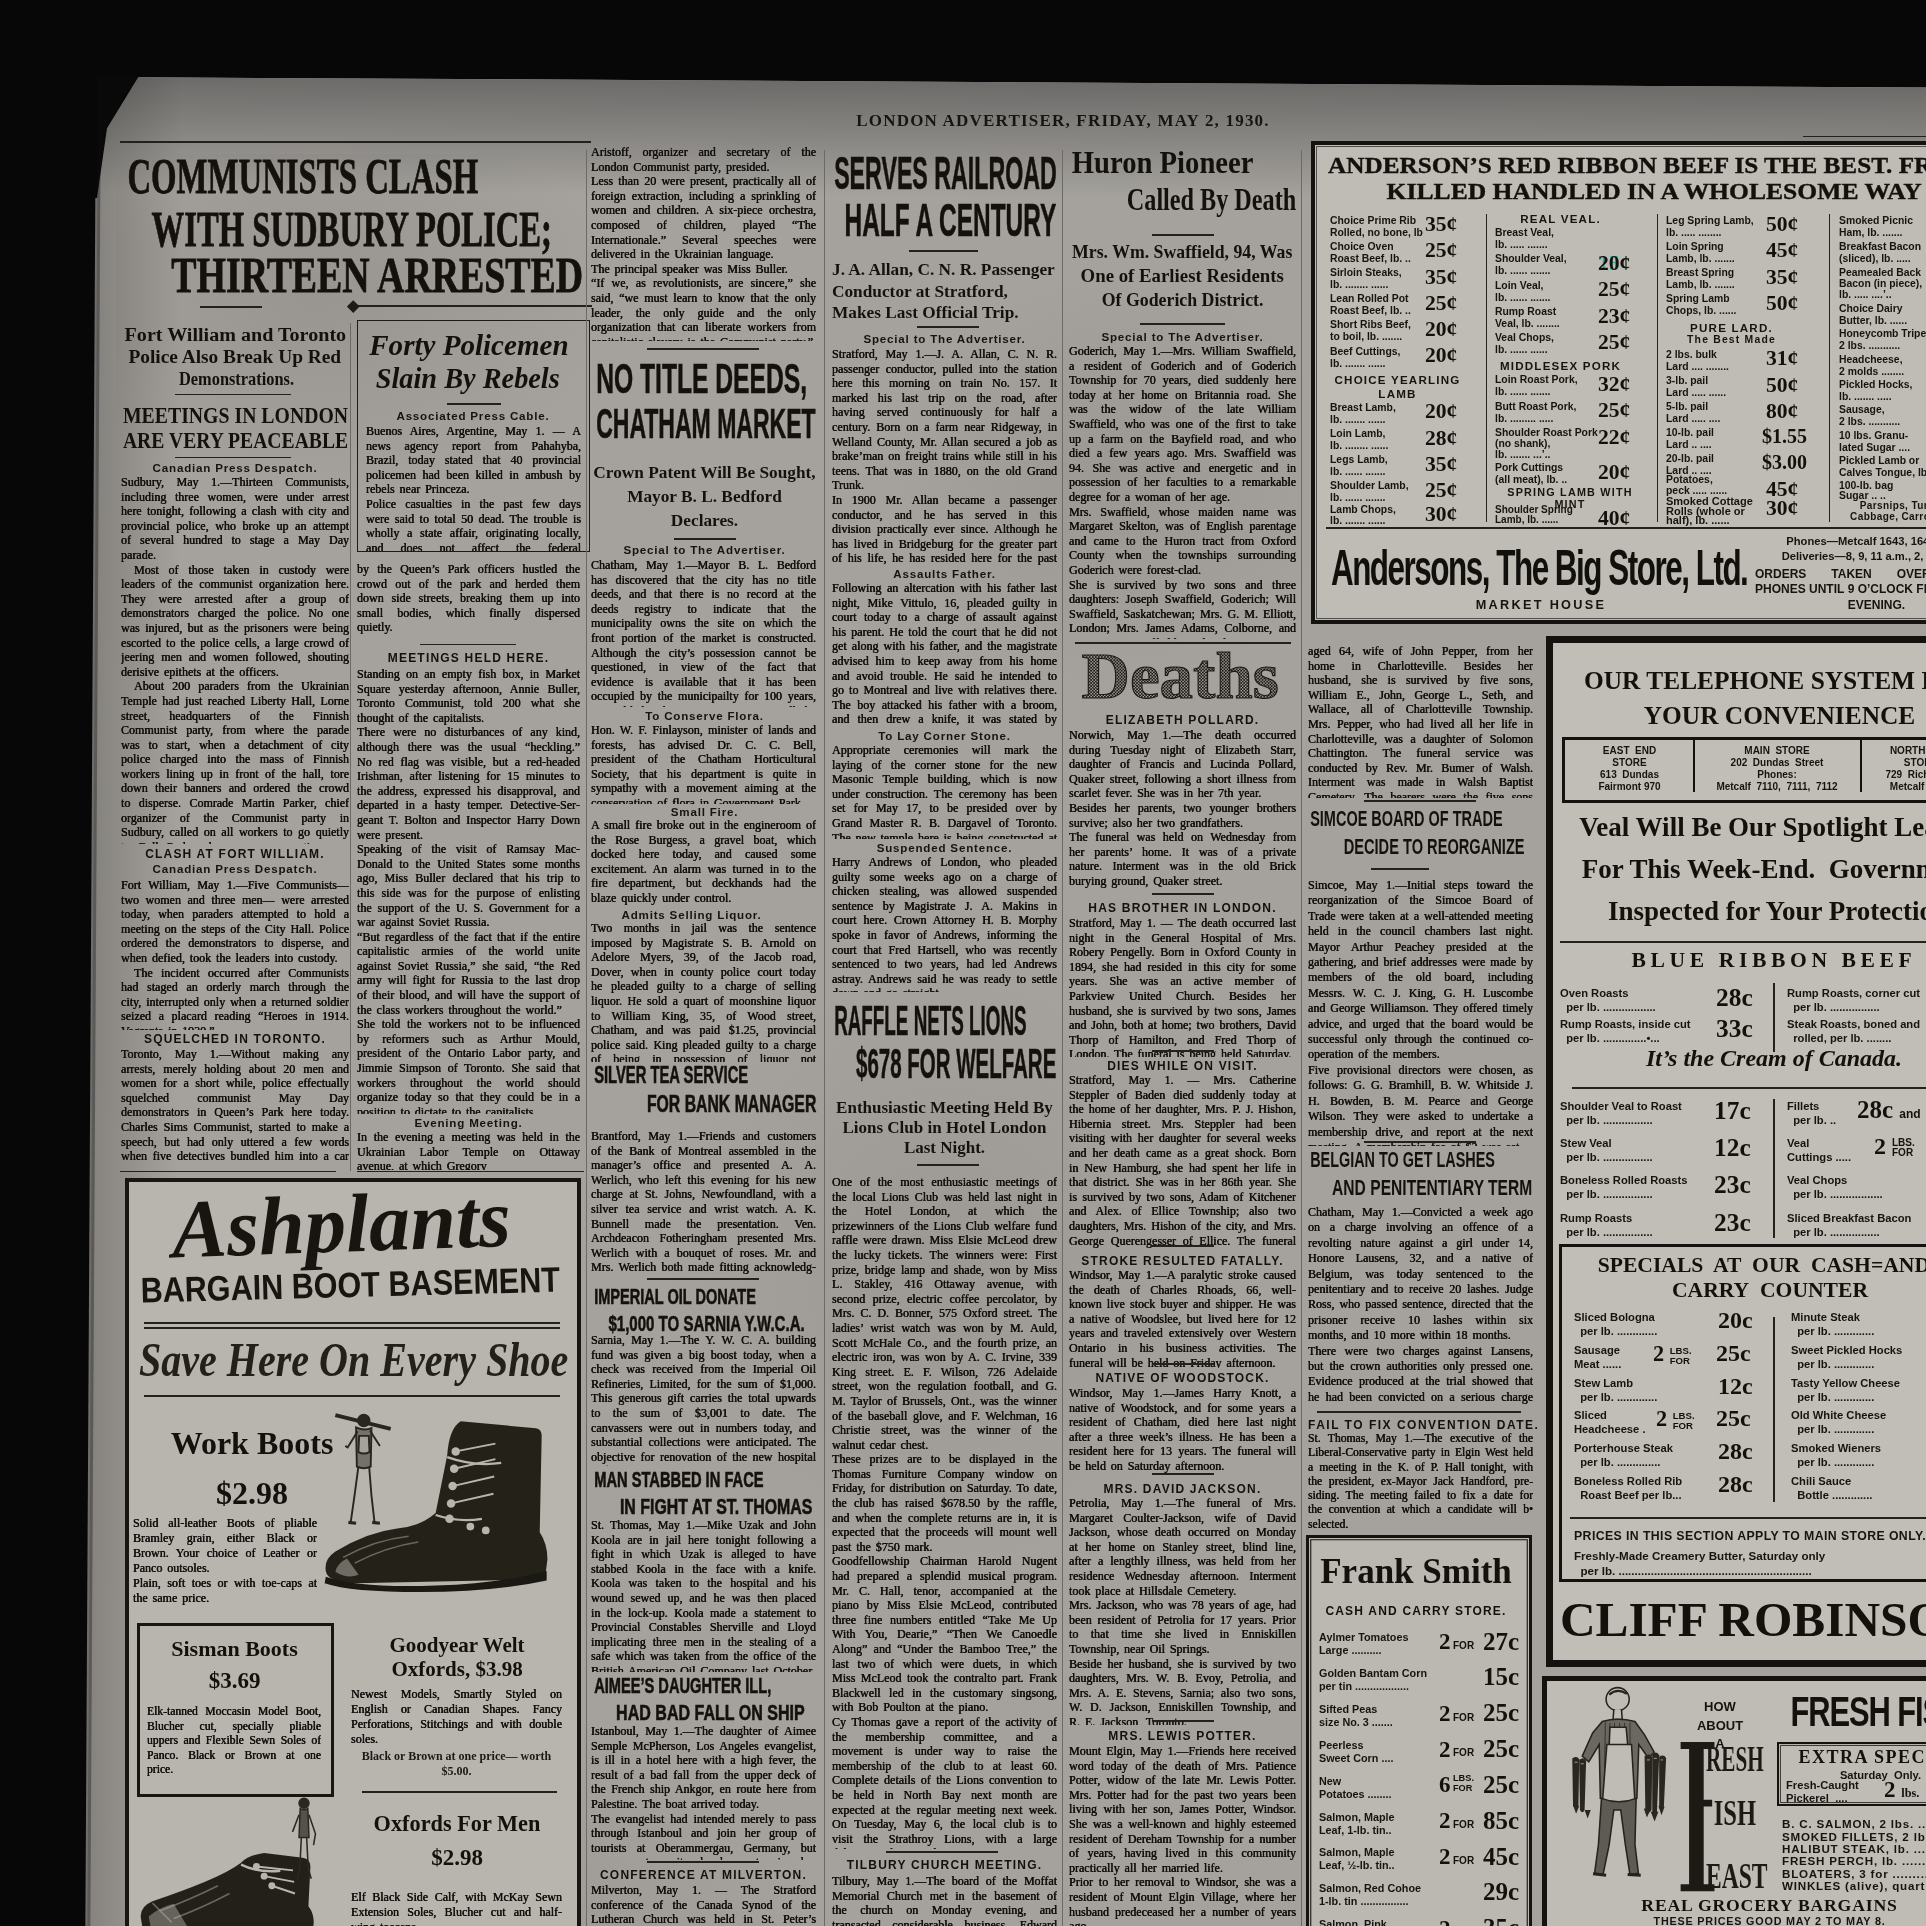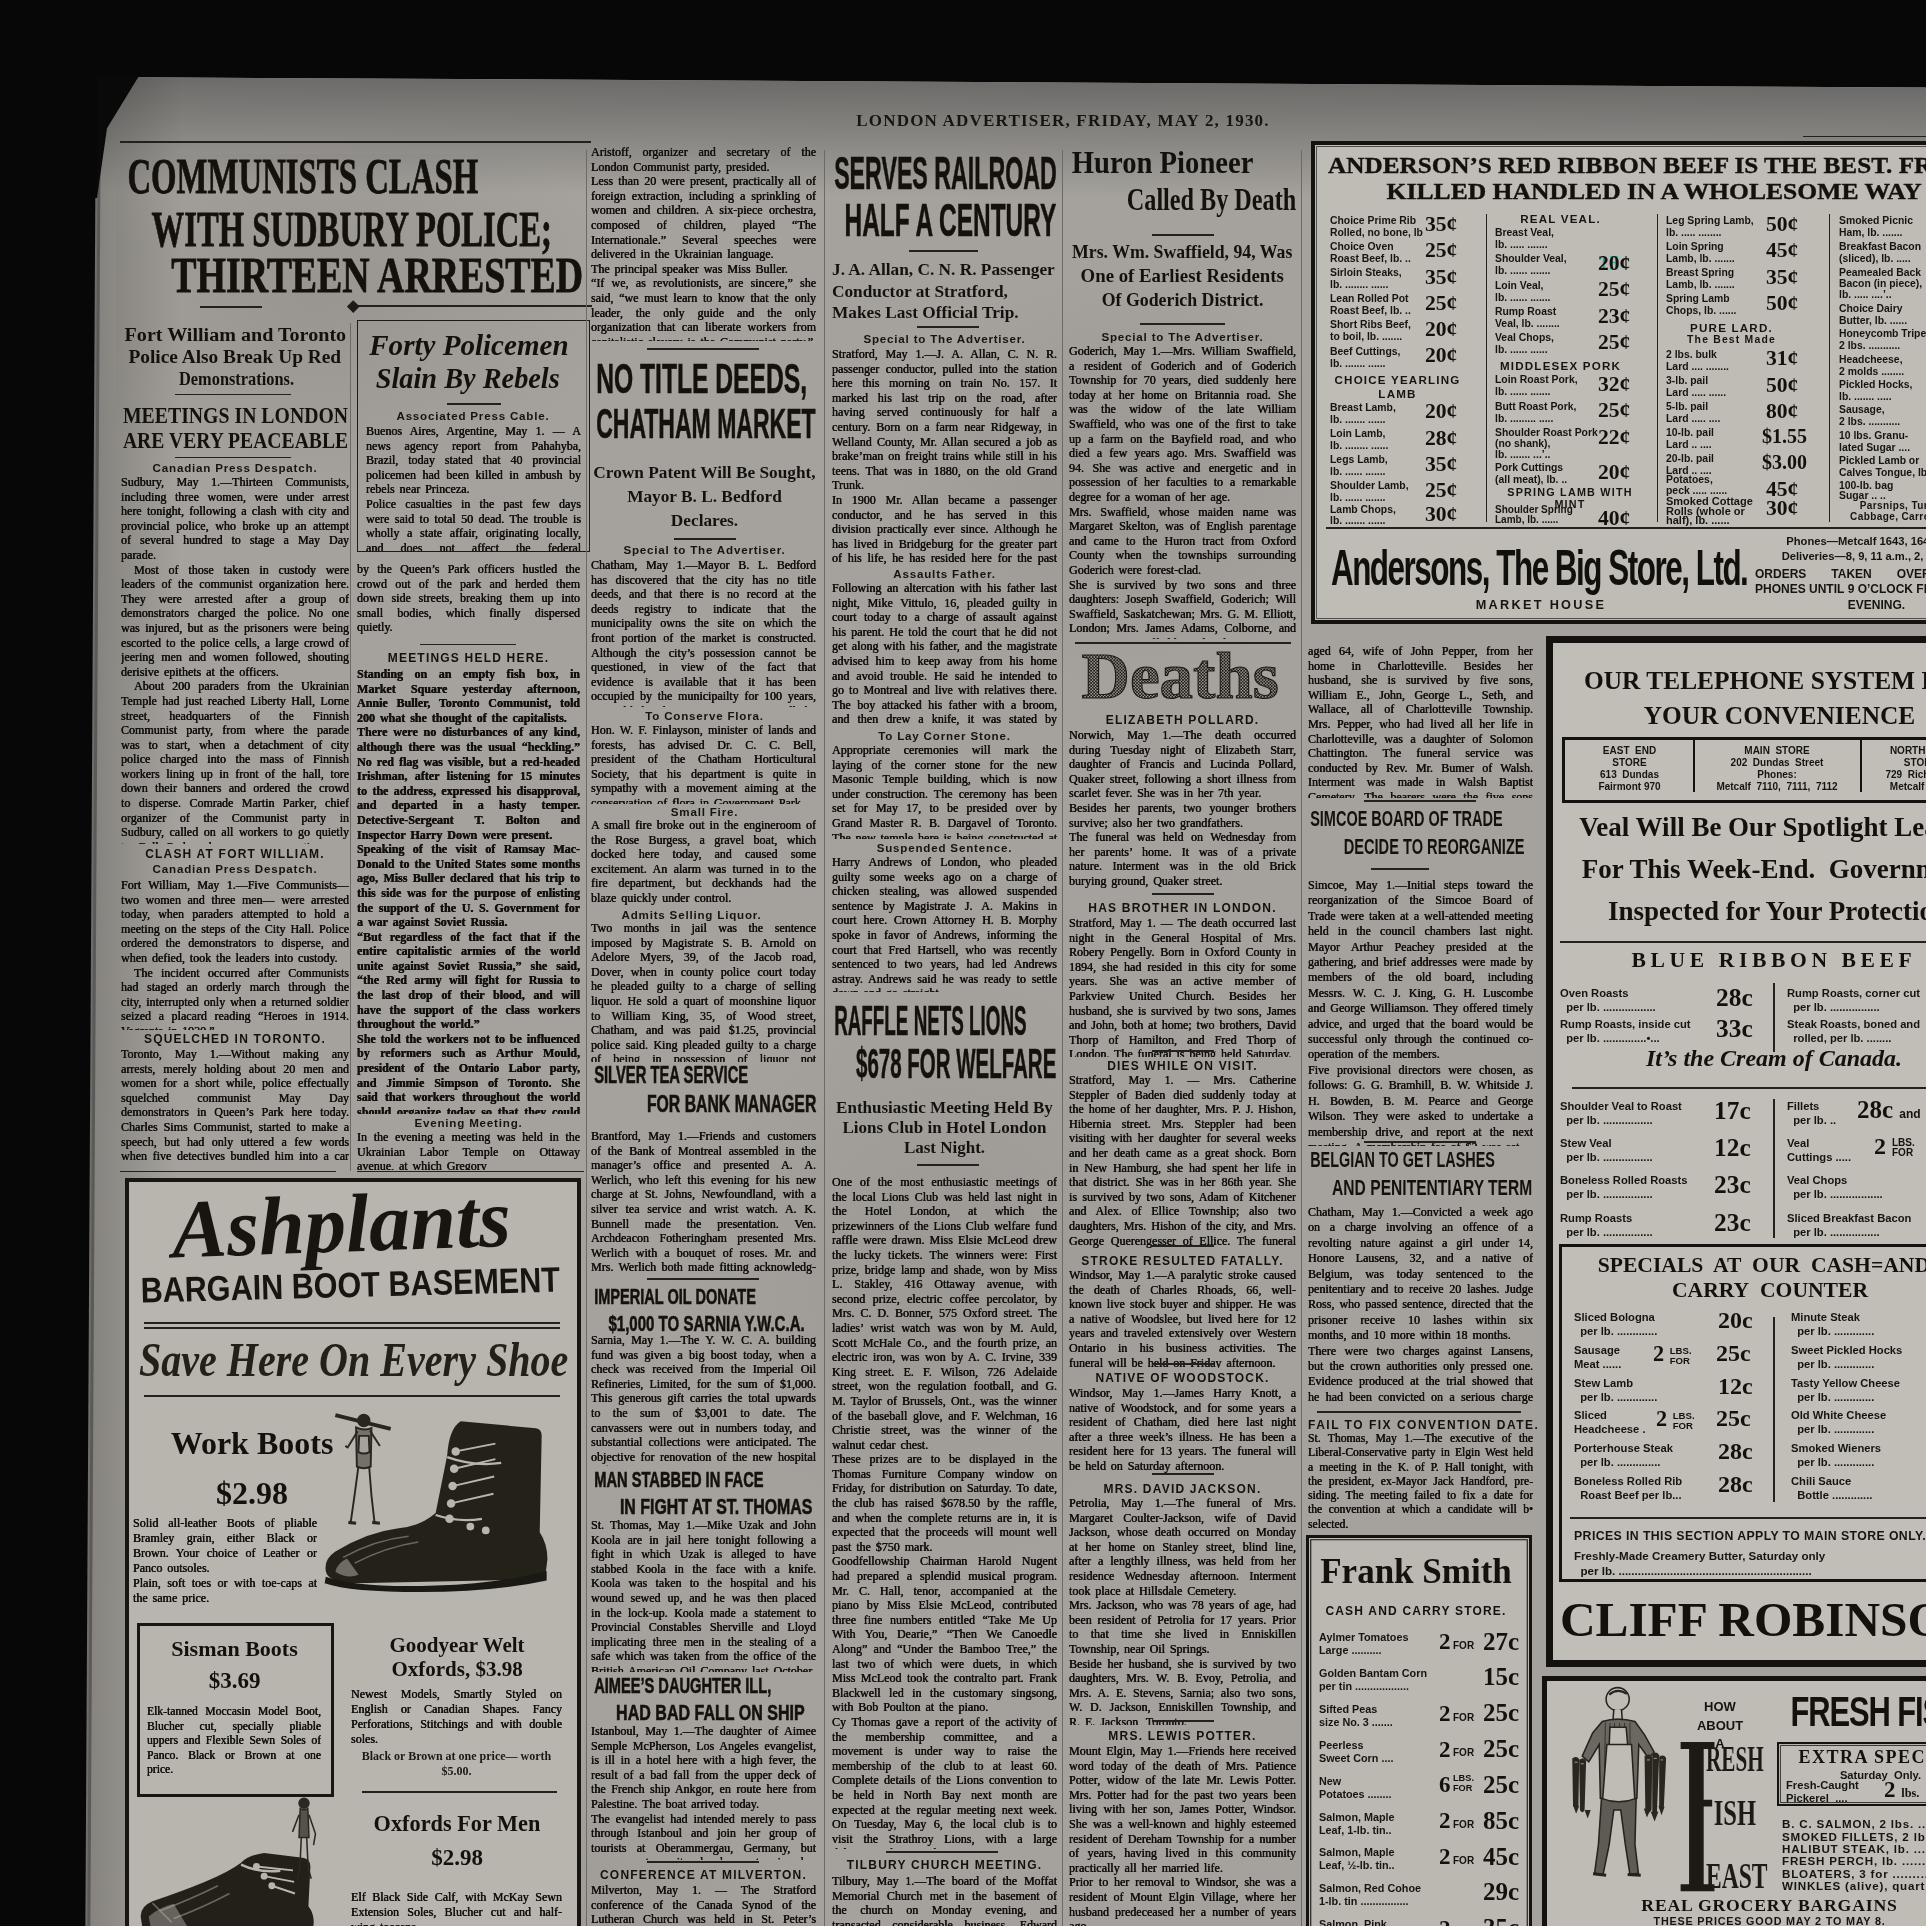--- a/index.html
+++ b/index.html
@@ -102,21 +102,21 @@
 <p class="ni">Police casualties in the past few days were said to total 50 dead. The trouble is wholly a state affair, originating locally, and does not affect the federal Government of Brazil.</p>
 </div>
 
 <div class="t" style="left:357px;top:562px;width:223px;height:81px;">
 <p class="ni">by the Queen’s Park officers hustled the crowd out of the park and herded them down side streets, breaking them up into small bodies, which finally dispersed quietly.</p>
 </div>
 <div class="rule" style="left:420px;top:644px;width:96px;height:1.2px;"></div>
 
 <div class="sub" style="left:357px;top:651px;width:223px;">MEETINGS HELD HERE.</div>
 
-<div class="t" style="left:357px;top:667px;width:223px;height:447px;font-weight:bold;">
+<div class="t" style="left:357px;top:667px;width:223px;height:447px;">
 <p class="ni">Standing on an empty fish box, in Market Square yesterday afternoon, Annie Buller, Toronto Communist, told 200 what she thought of the capitalists.</p>
 <p class="ni">There were no disturbances of any kind, although there was the usual “heckling.” No red flag was visible, but a red-headed Irishman, after listen­ing for 15 minutes to the address, ex­pressed his disapproval, and departed in a hasty temper. Detective-Ser­geant T. Bolton and Inspector Harry Down were present.</p>
 <p class="ni">Speaking of the visit of Ramsay Mac­Donald to the United States some months ago, Miss Buller declared that his trip to this side was for the purpose of enlisting the support of the U. S. Government for a war against Soviet Russia.</p>
 <p class="ni">“But regardless of the fact that if the entire capitalistic armies of the world unite against Soviet Russia,” she said, “the Red army will fight for Russia to the last drop of their blood, and will have the support of the class workers throughout the world.”</p>
 <p class="ni">She told the workers not to be in­fluenced by reformers such as Arthur Mould, president of the Ontario Labor party, and Jimmie Simpson of Toronto. She said that workers throughout the world should organize today so that they could be in a position to dictate to the capitalists.</p>
 
 </div>
 
 <div class="dl" style="left:357px;top:1116px;width:223px;">Evening Meeting.</div>
 

